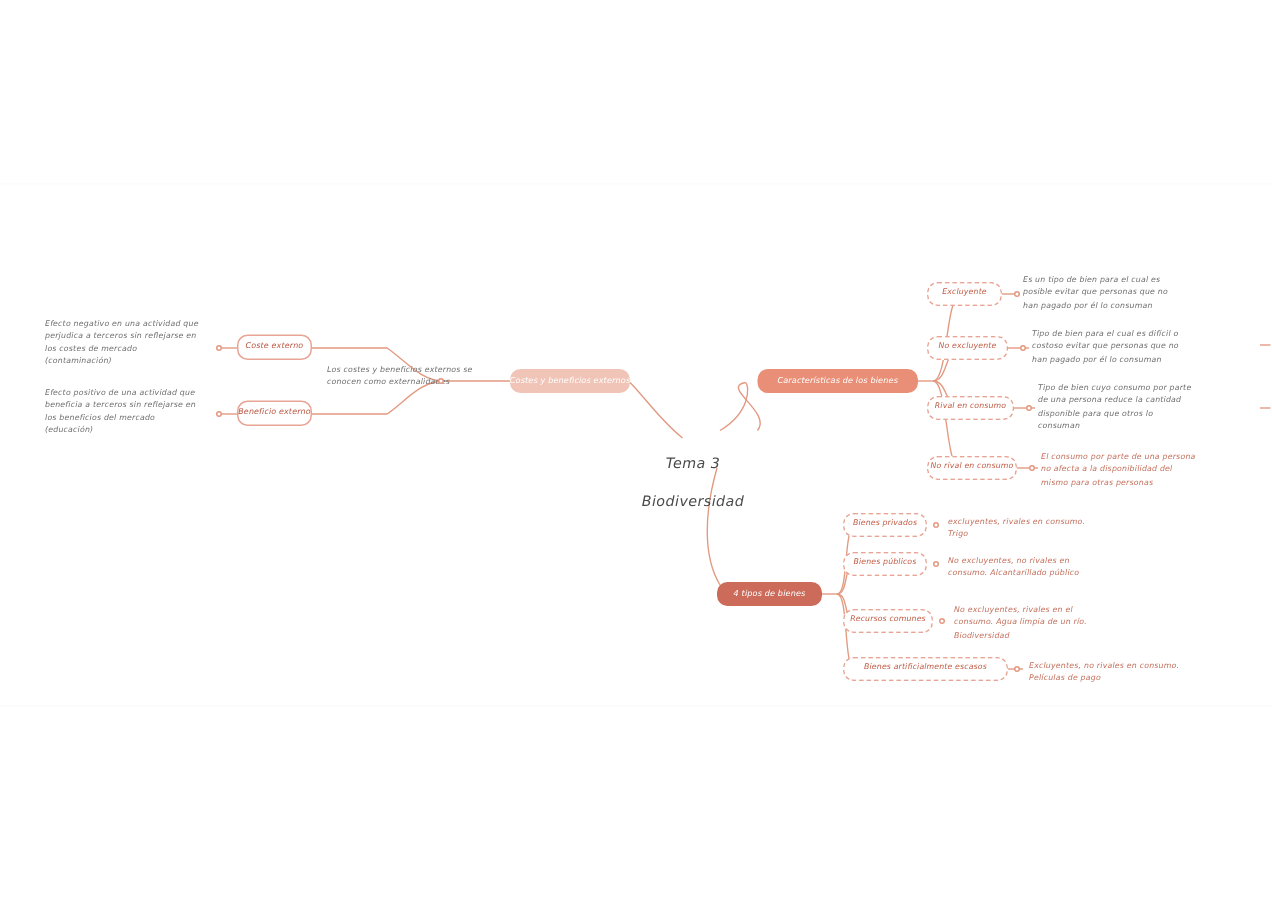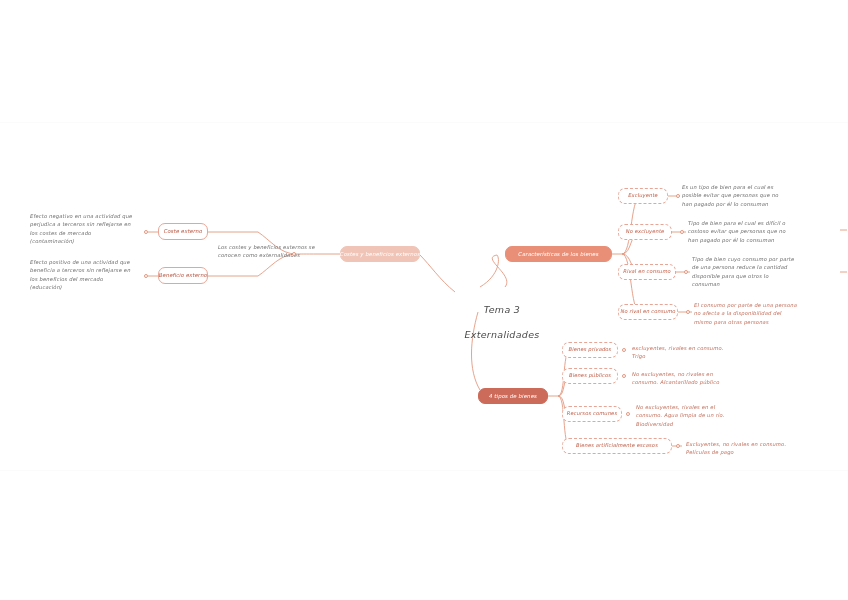--- a/index.html
+++ b/index.html
@@ -138,23 +138,23 @@
       <path d="M558,396 C566,396 562,414 570,414"></path>
       <path d="M558,396 C566,396 562,446 570,446"></path>
 
       <path d="M608,350 L618,350"></path>
       <path d="M608,376 L618,376"></path>
       <path d="M612,414 L622,414"></path>
       <path d="M672,446 L682,446"></path>
     </g>
   </svg>
 
-  <div class="center-node" style="left:432px; top:292px; width:140px;">
+  <div class="center-node" style="left:392px; top:292px; width:140px;">
     <div>Tema 3</div>
-    <div>Externalidades</div>
+    <div>Biodiversidad</div>
   </div>
 
   <div class="node fill-light" style="left:340px; top:246px; width:80px; height:16px; font-size:5.4px;">Costes y beneficios externos</div>
 
   <div class="note" style="left:218px; top:243px; width:120px; white-space:pre-line;">Los costes y beneficios externos se
 conocen como externalidades</div>
 
   <div class="node solid" style="left:158px; top:223px; width:50px; height:17px; font-size:5.3px;">Coste externo</div>
   <div class="note" style="left:30px; top:212px; width:118px; white-space:pre-line;">Efecto negativo en una actividad que
 perjudica a terceros sin reflejarse en

